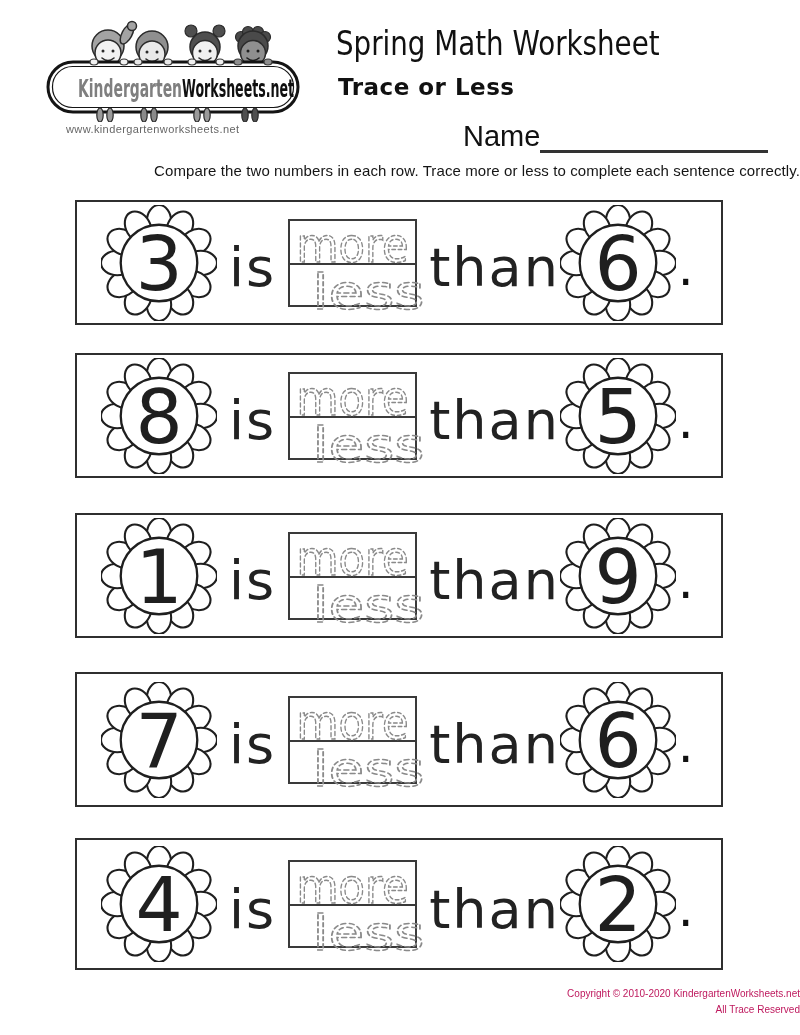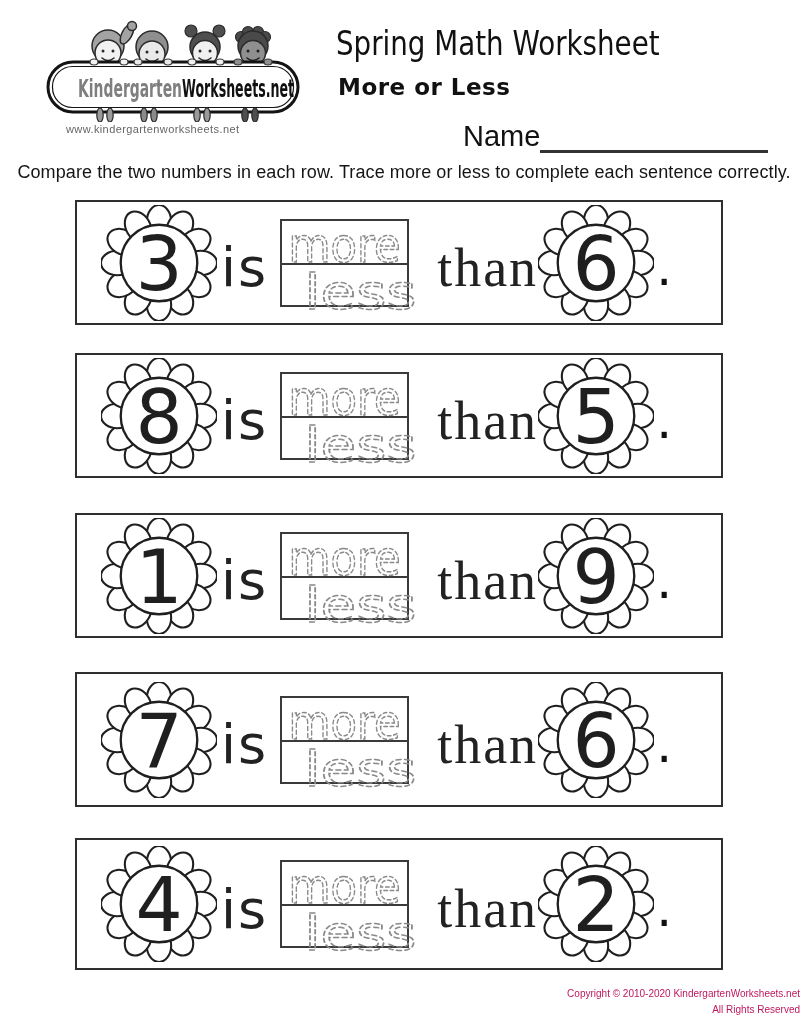--- a/index.html
+++ b/index.html
@@ -26,21 +26,21 @@
     font-family:"DejaVu Sans", sans-serif;
   }
   .name-row {
     position:absolute; left:443px; top:121px; width:305px;
     display:flex; align-items:flex-end;margin-left:20px;
   }
   .name-label { font-size:29px; color:#111; line-height:1.1; }
   .name-line { flex:1; border-bottom:3px solid #333; height:28px; }
   .instructions {
     position:absolute; left:8px; right:0; top:162px;
-    text-align:center; font-size:18px; letter-spacing:.1px; color:#151515;
+    text-align:right; font-size:15px; letter-spacing:.1px; color:#151515;
   }
   
   .row {
     position:absolute; left:75px; width:648px;
     border:2px solid #2f2f2f; background:#fff;
     display:flex; align-items:center;
   }
   .row-1 { top:200px; height:125px; }
   .row-2 { top:353px; height:125px; }
   .row-3 { top:513px; height:125px; }
@@ -49,22 +49,22 @@
   .flower { width:116px; height:116px; flex:none; margin-left:24px; }
   .flower-right { margin-left:0; }
   .flower-num {
     font-size:64px; fill:#1f1f1f; text-anchor:middle;
     font-family:"DejaVu Sans", sans-serif;
   }
   .word {
     font-size:54px; color:#222222; letter-spacing:2px; margin-top:10px;
     font-family:"DejaVu Sans", sans-serif; white-space:nowrap;
   }
-  .word-is   { margin-left:4px;text-align:right; }
-  .word-than { margin-left:28px;font-family:Liberation Serif, serif; }
+  .word-is   { margin-left:12px;text-align:right; }
+  .word-than { margin-left:12px; }
   .trace-box { margin-left:12px; flex:none; border:2px solid #3a3a3a; background:#fff; }
   .trace-cell { display:block; width:125px; height:42px; }
   .trace-cell-bottom { border-top:2px solid #3a3a3a;padding-left:16px; }
   .trace-svg { display:block; }
   .trace-text {
     font-family:"DejaVu Sans", sans-serif; font-size:48px;
     fill:none; stroke:#8a8a8a; stroke-width:1.5;
     stroke-dasharray:4 3; stroke-linecap:round; text-anchor:middle;
   }
   .period {
@@ -174,21 +174,21 @@
       <ellipse cx="151" cy="99" rx="3.2" ry="7" fill="#9a9a9a"></ellipse>
         <ellipse cx="161" cy="99" rx="3.2" ry="7" fill="#9a9a9a"></ellipse>
       <ellipse cx="199" cy="99" rx="3.2" ry="7" fill="#4f4f4f"></ellipse>
         <ellipse cx="209" cy="99" rx="3.2" ry="7" fill="#4f4f4f"></ellipse>
     </g>
   </svg>
 
   <div class="logo-url">www.kindergartenworksheets.net</div>
 
   <h1 class="title">Spring Math Worksheet</h1>
-  <h2 class="subtitle">More or Less</h2>
+  <h2 class="subtitle">Trace or Less</h2>
 
   <div class="name-row">
     <span class="name-label">Name</span>
     <span class="name-line"></span>
   </div>
 
   <p class="instructions">Compare the two numbers in each row. Trace more or less to complete each sentence correctly.</p>
 
   <div class="row row-1">
     <svg class="flower" viewBox="0 0 100 100">
@@ -315,16 +315,16 @@
     <span class="word word-than">than</span>
     <svg class="flower flower-right" viewBox="0 0 100 100">
       <use href="#flower-shape"></use>
       <text class="flower-num" x="50" y="73">2</text>
     </svg>
     <span class="period">.</span>
   </div>
 
   <div class="footer">
     <div>Copyright © 2010-2020 KindergartenWorksheets.net</div>
-    <div>All Rights Reserved</div>
+    <div>All Trace Reserved</div>
   </div>
 
 </div>
 
 </body></html>

